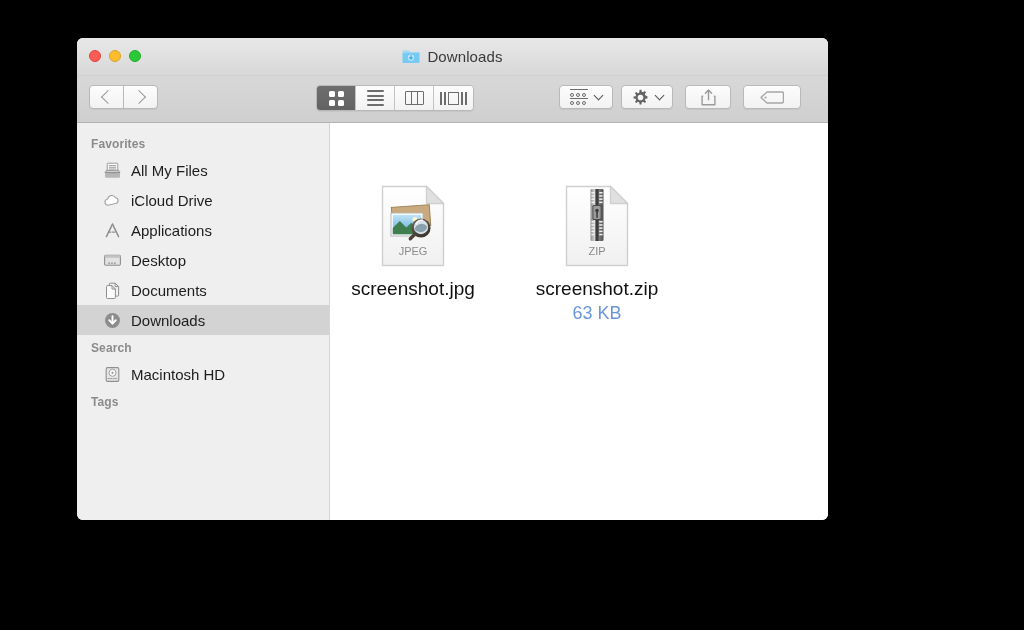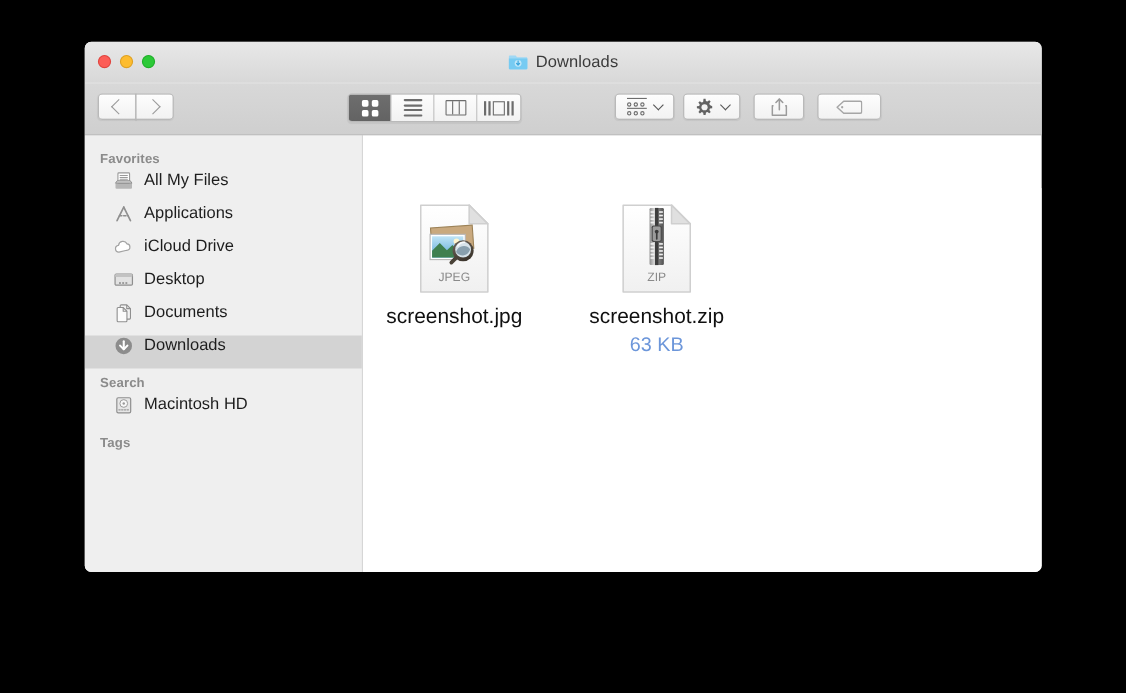--- a/index.html
+++ b/index.html
@@ -18,21 +18,21 @@
     width: 1024px;
     height: 630px;
     background: #000000;
   }
 
   
   #finder-window {
     position: absolute;
     left: 77px;
     top: 38px;
-    width: 870px;
+    width: 751px;
     height: 482px;
     border-radius: 6px;
     overflow: hidden;
     background: #ffffff;
     box-shadow: 0 10px 34px rgba(0,0,0,0.55);
   }
 
   
   .titlebar {
     position: relative;
@@ -232,20 +232,21 @@
     font-size: 12px;
     color: #8b8b8b;
     font-weight: bold;
     padding: 6px 0 4px 14px;
     letter-spacing: 0.1px;
   }
 
   .sb-item {
     height: 30px;
     display: flex;
+    align-items: center;
     padding-left: 26px;
     cursor: default;
   }
   .sb-item.selected { background: #d3d3d3; }
   .sb-icon {
     width: 19px; height: 19px;
     margin-right: 9px;
     display: flex; align-items: center; justify-content: center;
     flex: none;
   }
@@ -435,35 +436,35 @@
               <path d="M6.2 4.6h6.6M6.2 6.3h6.6M6.2 8h6.6M6.2 9.7h4.4" stroke="#9a9a9a" stroke-width="0.95" stroke-linecap="round"></path>
               <path d="M2 11.5l1.6-2.2h11.8l1.6 2.2z" fill="#cfcfcf" stroke="#8f8f8f" stroke-width="0.9" stroke-linejoin="round"></path>
             </svg>
           </span>
           <span class="sb-label">All My Files</span>
         </div>
 
         <div class="sb-item">
           <span class="sb-icon">
             <svg width="19" height="19" viewBox="0 0 19 19">
+              <path d="M5.1 14.2a3.1 3.1 0 01-0.35-6.18 4.1 4.1 0 017.73-1.3 2.9 2.9 0 012.62 2.9 2.9 2.9 0 01-2.9 2.9z" fill="#ffffff" stroke="#a3a3a3" stroke-width="1.1" stroke-linejoin="round"></path>
+            </svg>
+          </span>
+          <span class="sb-label">iCloud Drive</span>
+        </div>
+
+        <div class="sb-item">
+          <span class="sb-icon">
+            <svg width="19" height="19" viewBox="0 0 19 19">
               <path d="M9.5 3.2L3.4 15.6" stroke="#8f8f8f" stroke-width="1.5" stroke-linecap="round"></path>
               <path d="M9.5 3.2l6.1 12.4" stroke="#8f8f8f" stroke-width="1.5" stroke-linecap="round"></path>
               <path d="M5.6 11.1h7.8" stroke="#8f8f8f" stroke-width="1.4" stroke-linecap="round" stroke-dasharray="2.2 1.6"></path>
             </svg>
           </span>
           <span class="sb-label">Applications</span>
-        </div>
-
-        <div class="sb-item">
-          <span class="sb-icon">
-            <svg width="19" height="19" viewBox="0 0 19 19">
-              <path d="M5.1 14.2a3.1 3.1 0 01-0.35-6.18 4.1 4.1 0 017.73-1.3 2.9 2.9 0 012.62 2.9 2.9 2.9 0 01-2.9 2.9z" fill="#ffffff" stroke="#a3a3a3" stroke-width="1.1" stroke-linejoin="round"></path>
-            </svg>
-          </span>
-          <span class="sb-label">iCloud Drive</span>
         </div>
 
         <div class="sb-item">
           <span class="sb-icon">
             <svg width="19" height="19" viewBox="0 0 19 19">
               <rect x="1.6" y="4.2" width="15.8" height="10" rx="1.1" fill="#e2e2e2" stroke="#8f8f8f" stroke-width="1.1"></rect>
               <rect x="1.6" y="4.2" width="15.8" height="2.6" rx="1.1" fill="#c2c2c2"></rect>
               <rect x="5.2" y="11.4" width="1.7" height="1.8" fill="#9c9c9c"></rect>
               <rect x="8.1" y="11.4" width="1.7" height="1.8" fill="#9c9c9c"></rect>
               <rect x="11" y="11.4" width="1.7" height="1.8" fill="#9c9c9c"></rect>

